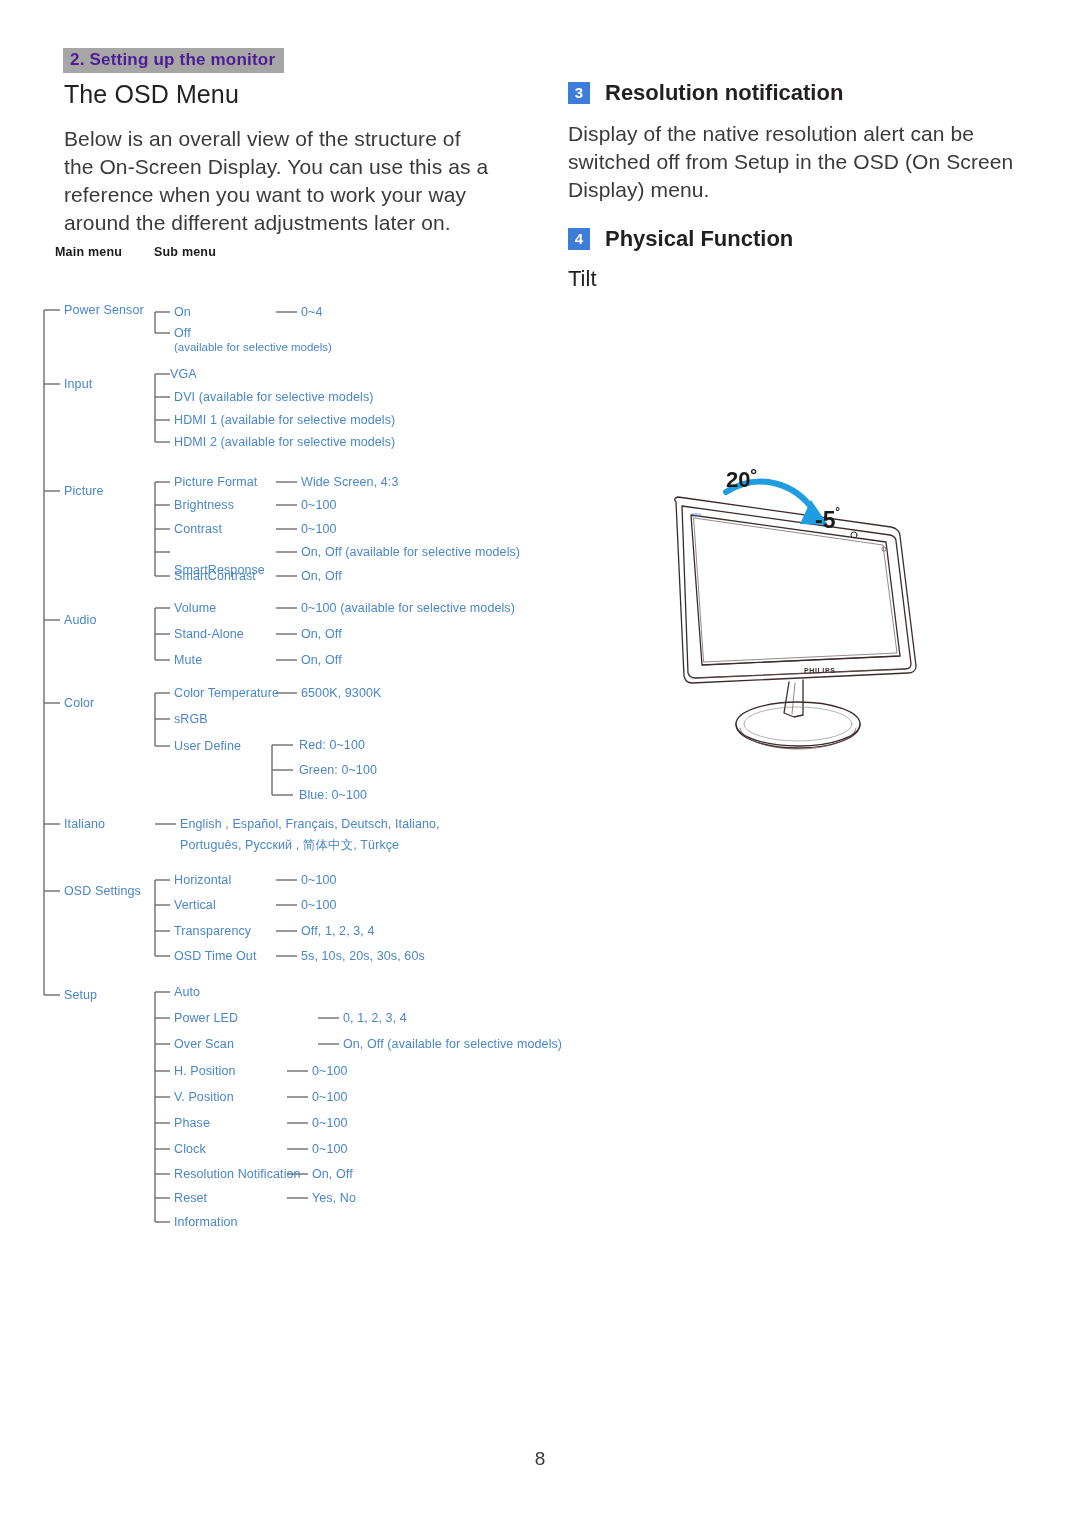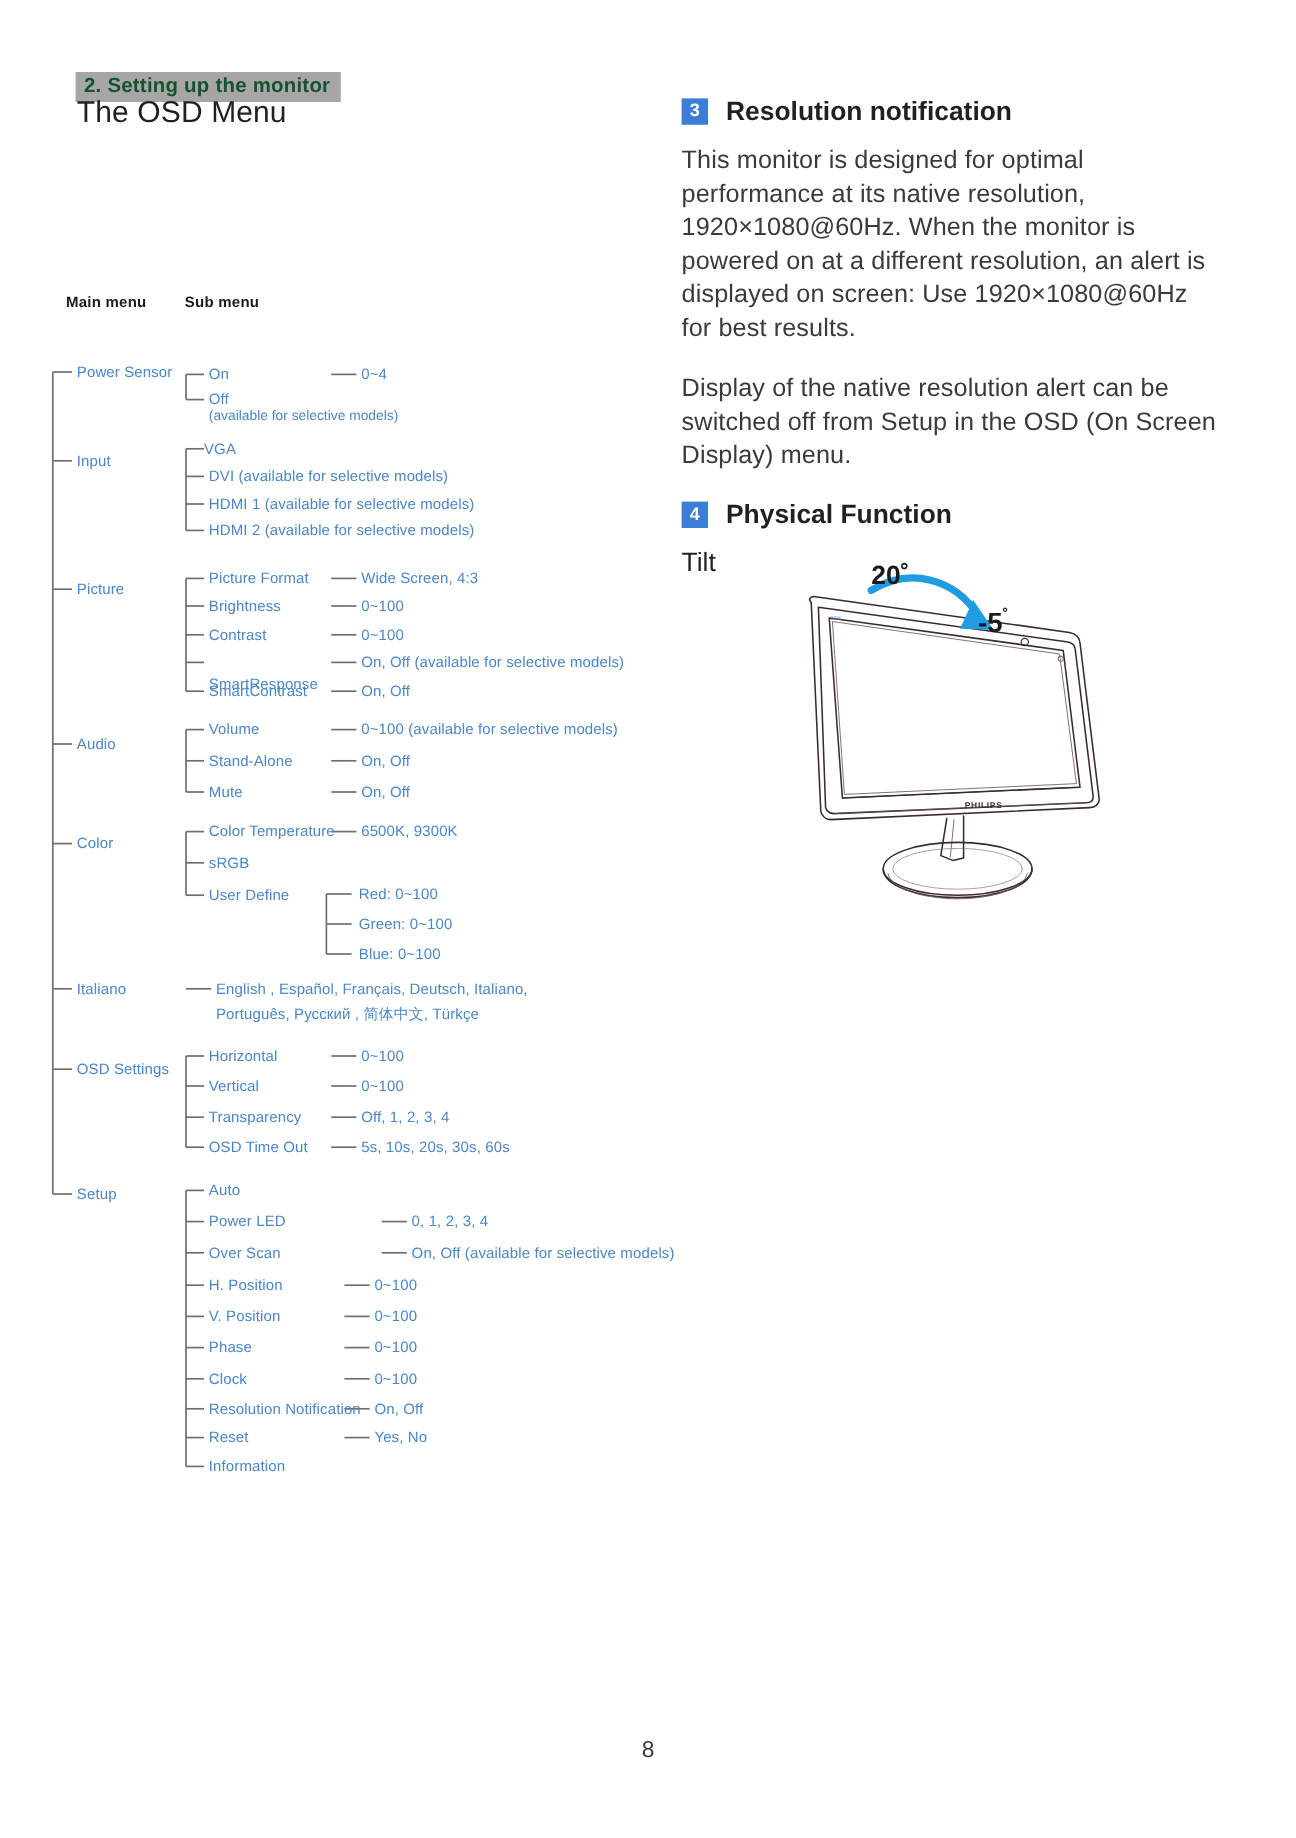--- a/index.html
+++ b/index.html
@@ -13,28 +13,27 @@
     font-family: "Liberation Sans", sans-serif;
     color: #231f20;
     overflow: hidden;
   }
 
   
   .chapter-tag {
     position: absolute;
     left: 63px; top: 48px;
     background: #a6a6a6;
-    color: #14532d;
+    color: #4c1d95;
     font-size: 17px;
     font-weight: 600;
     letter-spacing: .2px;
     padding: 3px 9px 5px 7px;
     line-height: 1;
     white-space: nowrap;
-    margin-top: 12px;
   }
 
   
   .col-left {
     position: absolute;
     left: 64px; top: 80px;
     width: 430px;
   }
   .col-right {
     position: absolute;
@@ -138,20 +137,21 @@
     color: #3a3a3a;
   }
 </style>
 </head>
 <body>
 
 <div class="chapter-tag">2. Setting up the monitor</div>
 
 <div class="col-left">
   <h1 class="sec-title">The OSD Menu</h1>
+  <p class="body">Below is an overall view of the structure of the On-Screen Display. You can use this as a reference when you want to work your way around the different adjustments later on.</p>
 </div>
 
 <div class="tree-wrap">
   <div class="col-hdr" style="left:55px; top:5px;">Main menu</div>
   <div class="col-hdr" style="left:154px; top:5px;text-align:right;">Sub menu</div>
 
   <svg width="560" height="1000" style="position:absolute;left:0;top:0;">
     <g stroke="#6d6e71" stroke-width="1.4" fill="none">
 
       <path d="M 44 70 L 44 755"></path>
@@ -321,21 +321,20 @@
   <div class="t-label" style="left:312px; top:951px;">Yes, No</div>
 </div>
 
 <div class="col-right">
 
   <div class="num-head">
     <span class="num-badge">3</span>
     <span class="num-head-text">Resolution notification</span>
   </div>
 
-  <p class="body">This monitor is designed for optimal performance at its native resolution, 1920×1080@60Hz. When the monitor is powered on at a different resolution, an alert is displayed on screen: Use 1920×1080@60Hz for best results.</p>
   <p class="body">Display of the native resolution alert can be switched off from Setup in the OSD (On Screen Display) menu.</p>
 
   <div class="num-head" style="margin-top:22px;">
     <span class="num-badge">4</span>
     <span class="num-head-text">Physical Function</span>
   </div>
 
   <div class="sub-head">Tilt</div>
 </div>
 

